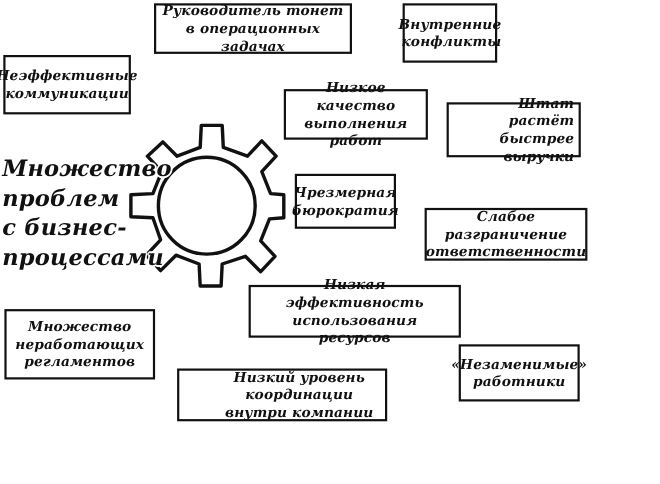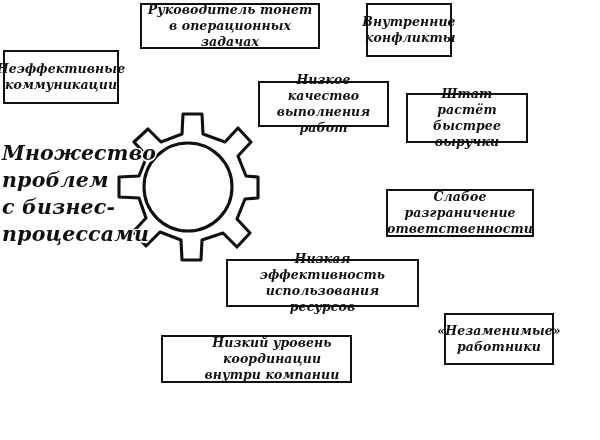--- a/index.html
+++ b/index.html
@@ -87,23 +87,28 @@
 с бизнес-процессами</div>
 
 <div class="node" style="left: 3px; top: 50px; width: 116px; height: 54px; font-size: 12.5px;">Неэффективные
 коммуникации</div>
     <div class="node" style="left: 140px; top: 3px; width: 180px; height: 46px; font-size: 12.5px;">Руководитель тонет
 в операционных задачах</div>
     <div class="node" style="left: 366px; top: 3px; width: 86px; height: 54px; font-size: 12.5px; text-align: right;">Внутренние
 конфликты</div>
     <div class="node" style="left: 258px; top: 81px; width: 131px; height: 46px; font-size: 12.5px;">Низкое качество
 выполнения работ</div>
-    <div class="node" style="left: 406px; top: 93px; width: 122px; height: 50px; font-size: 12.5px;">Штат растёт
+    <div class="node" style="left: 406px; top: 93px; width: 122px; height: 50px; font-size: 12.5px; text-align: right;">Штат растёт
 быстрее выручки</div>
+    <div class="node" style="left: 268px; top: 158px; width: 92px; height: 50px; font-size: 12.5px;">Чрезмерная
+бюрократия</div>
     <div class="node" style="left: 386px; top: 189px; width: 148px; height: 48px; font-size: 12.5px;">Слабое разграничение
 ответственности</div>
     <div class="node" style="left: 226px; top: 259px; width: 193px; height: 48px; font-size: 12.5px;">Низкая эффективность
 использования ресурсов</div>
+    <div class="node" style="left: 4px; top: 281px; width: 137px; height: 64px; font-size: 12.5px;">Множество
+неработающих
+регламентов</div>
     <div class="node" style="left: 161px; top: 335px; width: 191px; height: 48px; font-size: 12.5px; padding-left: 35px;">Низкий уровень координации
 внутри компании</div>
-    <div class="node" style="left: 417px; top: 313px; width: 110px; height: 52px; font-size: 12.5px; margin-left: 27px;">«Незаменимые»
+    <div class="node" style="left: 417px; top: 313px; width: 110px; height: 52px; font-size: 12.5px;">«Незаменимые»
 работники</div>
   </div>
 
 </body></html>

